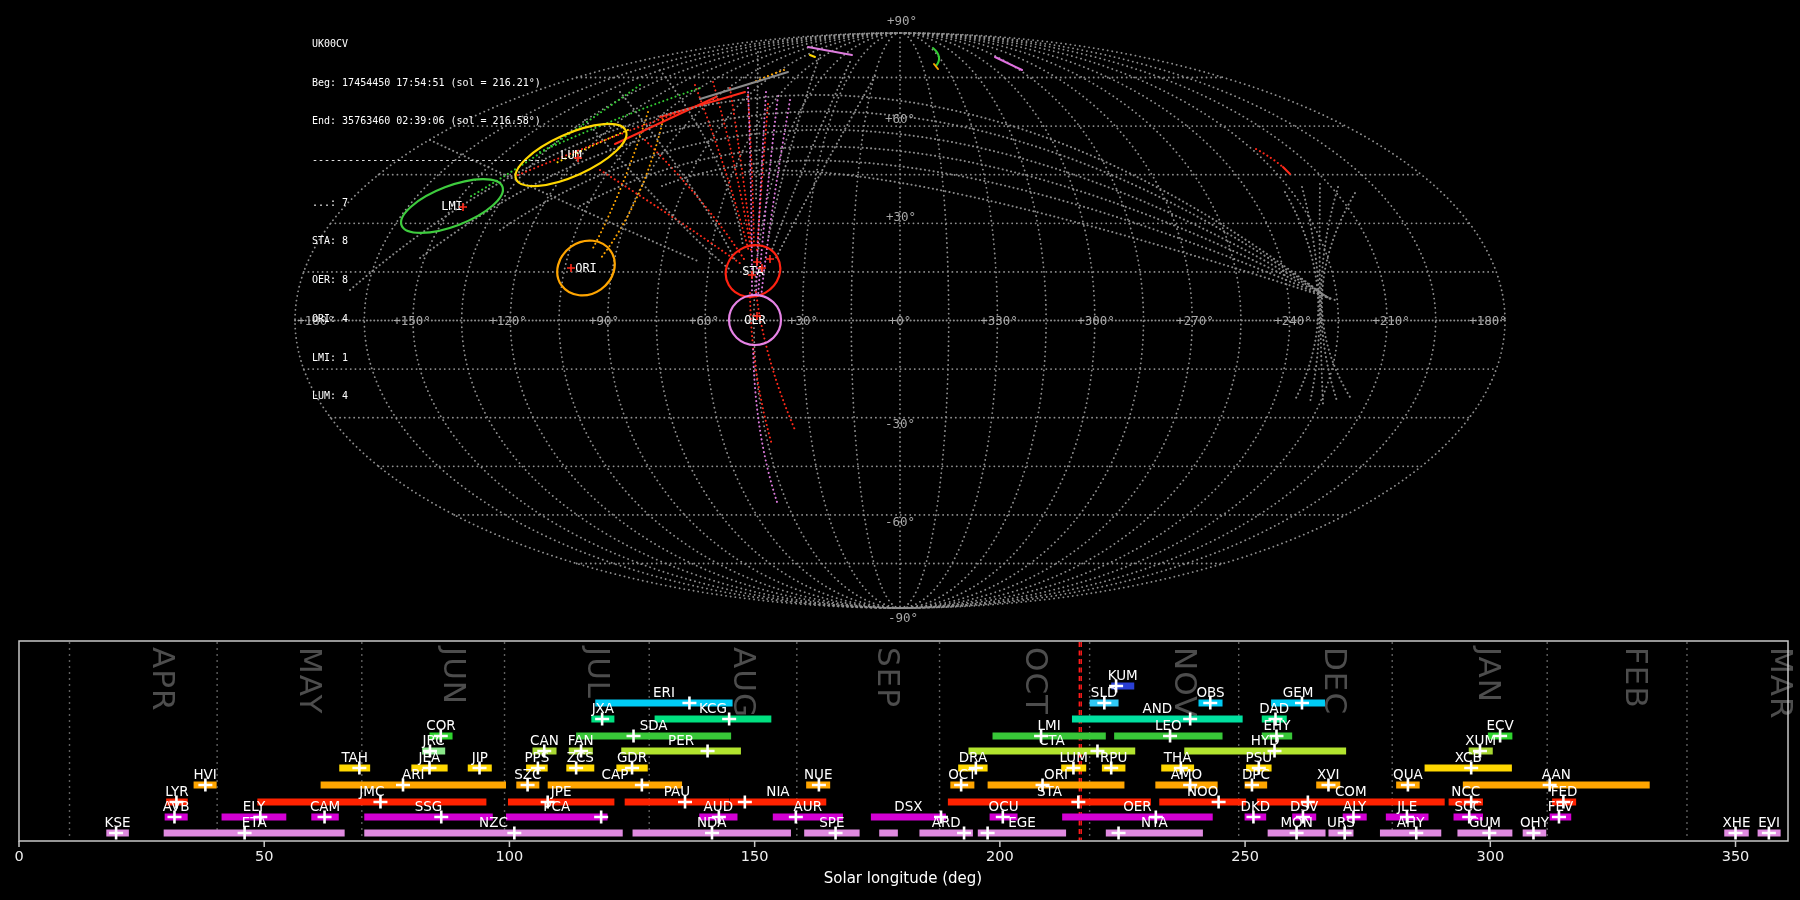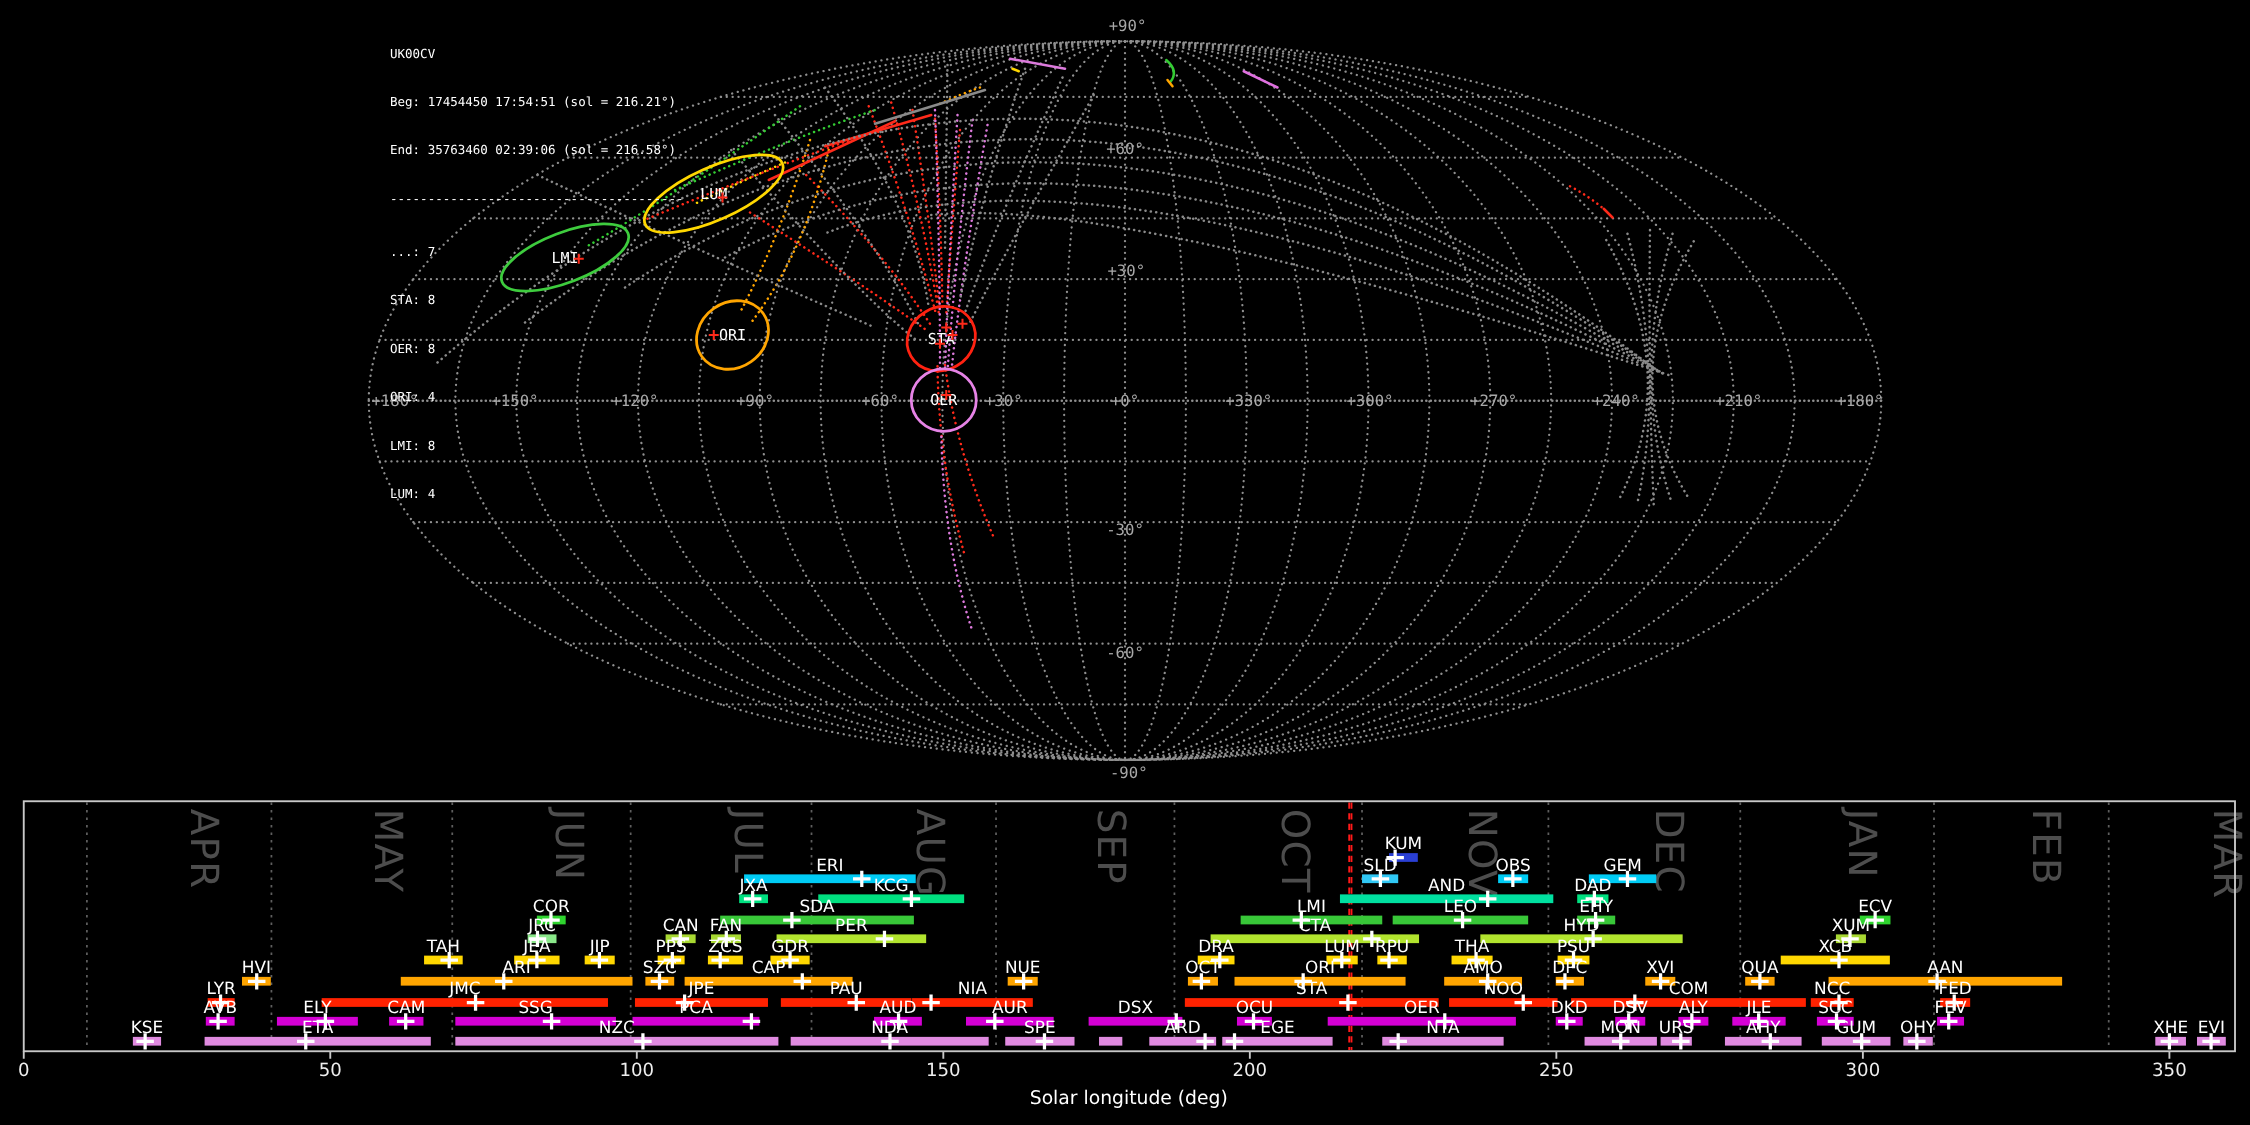--- a/index.html
+++ b/index.html
@@ -451,16 +451,16 @@
     </svg>
   <div id="info-panel">
     <div>UK00CV</div>
     <div>Beg: 17454450 17:54:51 (sol = 216.21°)</div>
     <div>End: 35763460 02:39:06 (sol = 216.58°)</div>
     <div class="sep">---------------------------------------</div>
     <div class="gap">...: 7</div>
     <div>STA: 8</div>
     <div>OER: 8</div>
     <div>ORI: 4</div>
-    <div>LMI: 8</div>
+    <div>LMI: 1</div>
     <div>LUM: 4</div>
   </div>
 </div>
 
 </body></html>

